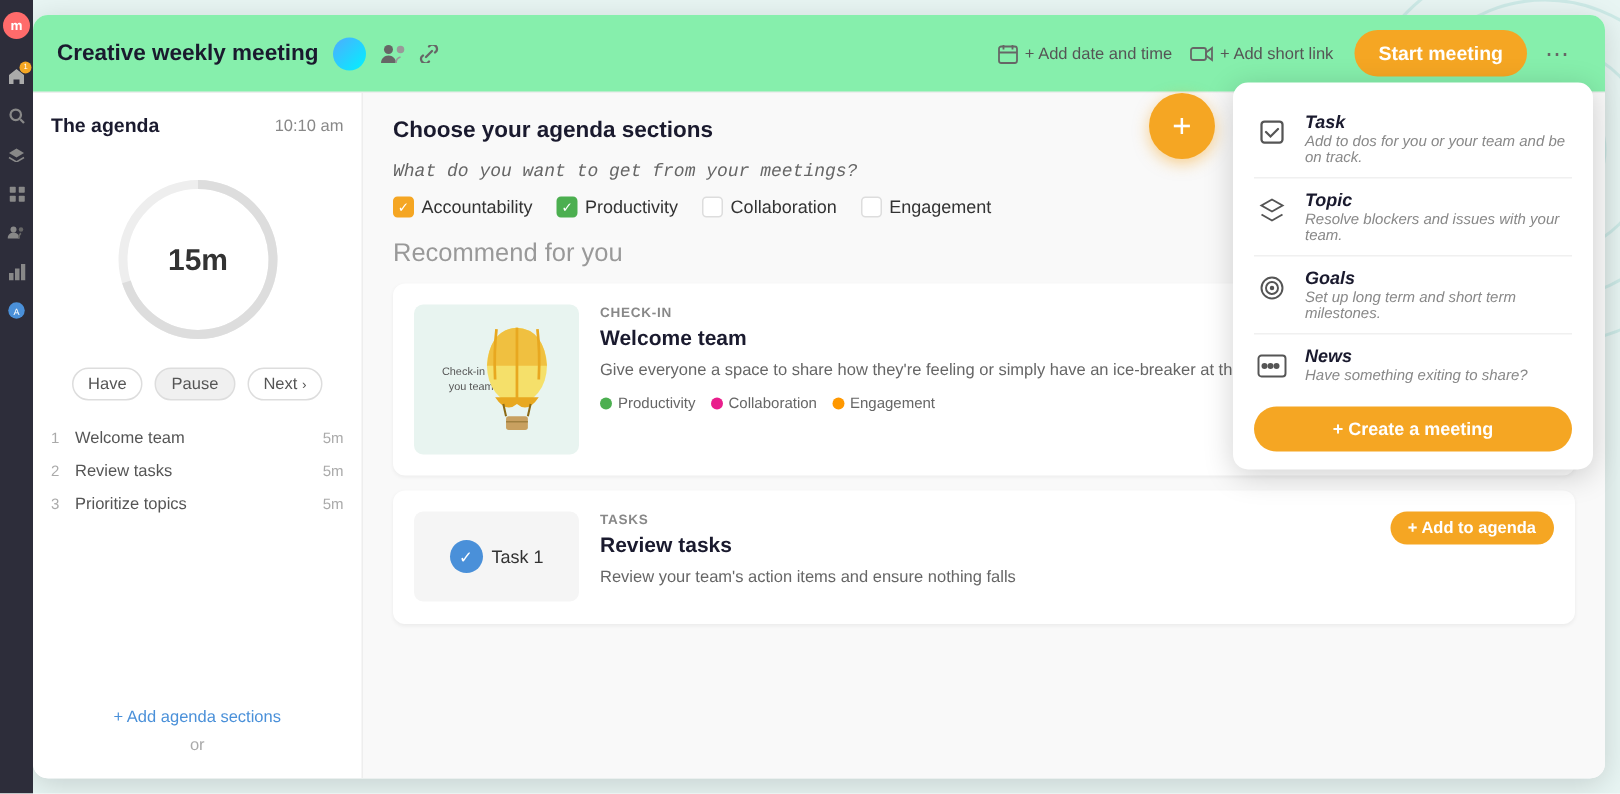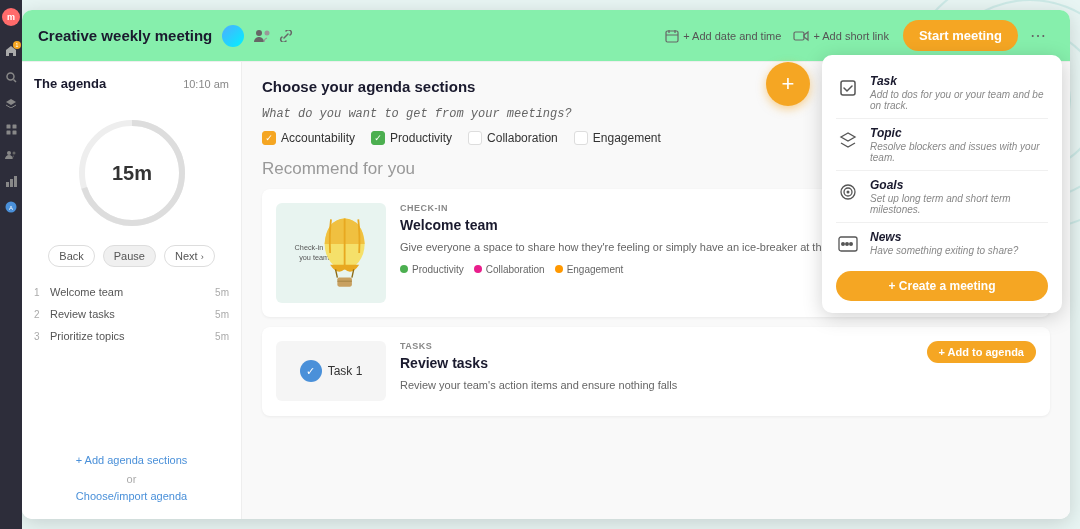--- a/index.html
+++ b/index.html
@@ -609,21 +609,21 @@
 
       <div class="timer-circle">
         <svg width="120" height="120" viewBox="0 0 120 120">
           <circle cx="60" cy="60" r="50" fill="none" stroke="#eee" stroke-width="6"></circle>
           <circle cx="60" cy="60" r="50" fill="none" stroke="#ddd" stroke-width="6" stroke-dasharray="314" stroke-dashoffset="94" transform="rotate(-90 60 60)"></circle>
           <text x="60" y="67" text-anchor="middle" font-size="20" font-weight="600" fill="#333" font-family="sans-serif">15m</text>
         </svg>
       </div>
 
       <div class="timer-controls">
-        <button class="timer-btn">Back</button>
+        <button class="timer-btn">Have</button>
         <button class="timer-btn active">Pause</button>
         <button class="timer-btn">Next <span style="font-size:9px"> ›</span></button>
       </div>
 
       <div class="agenda-items">
         <div class="agenda-item">
           <span class="agenda-item-num">1</span>
           <span class="agenda-item-label">Welcome team</span>
           <span class="agenda-item-time">5m</span>
         </div>
@@ -635,21 +635,20 @@
         <div class="agenda-item">
           <span class="agenda-item-num">3</span>
           <span class="agenda-item-label">Prioritize topics</span>
           <span class="agenda-item-time">5m</span>
         </div>
       </div>
 
       <div class="agenda-actions">
         <span class="agenda-link">+ Add agenda sections</span>
         <span style="font-size:11px; color:#aaa;">or</span>
-        <span class="agenda-link">Choose/import agenda</span>
       </div>
     </div>
 
     <div class="sections-panel">
       <div class="sections-title">Choose your agenda sections</div>
       <div class="sections-question">What do you want to get from your meetings?</div>
 
       <div class="checkboxes-row">
         <label class="checkbox-item">
           <div class="checkbox-box checked-yellow">

